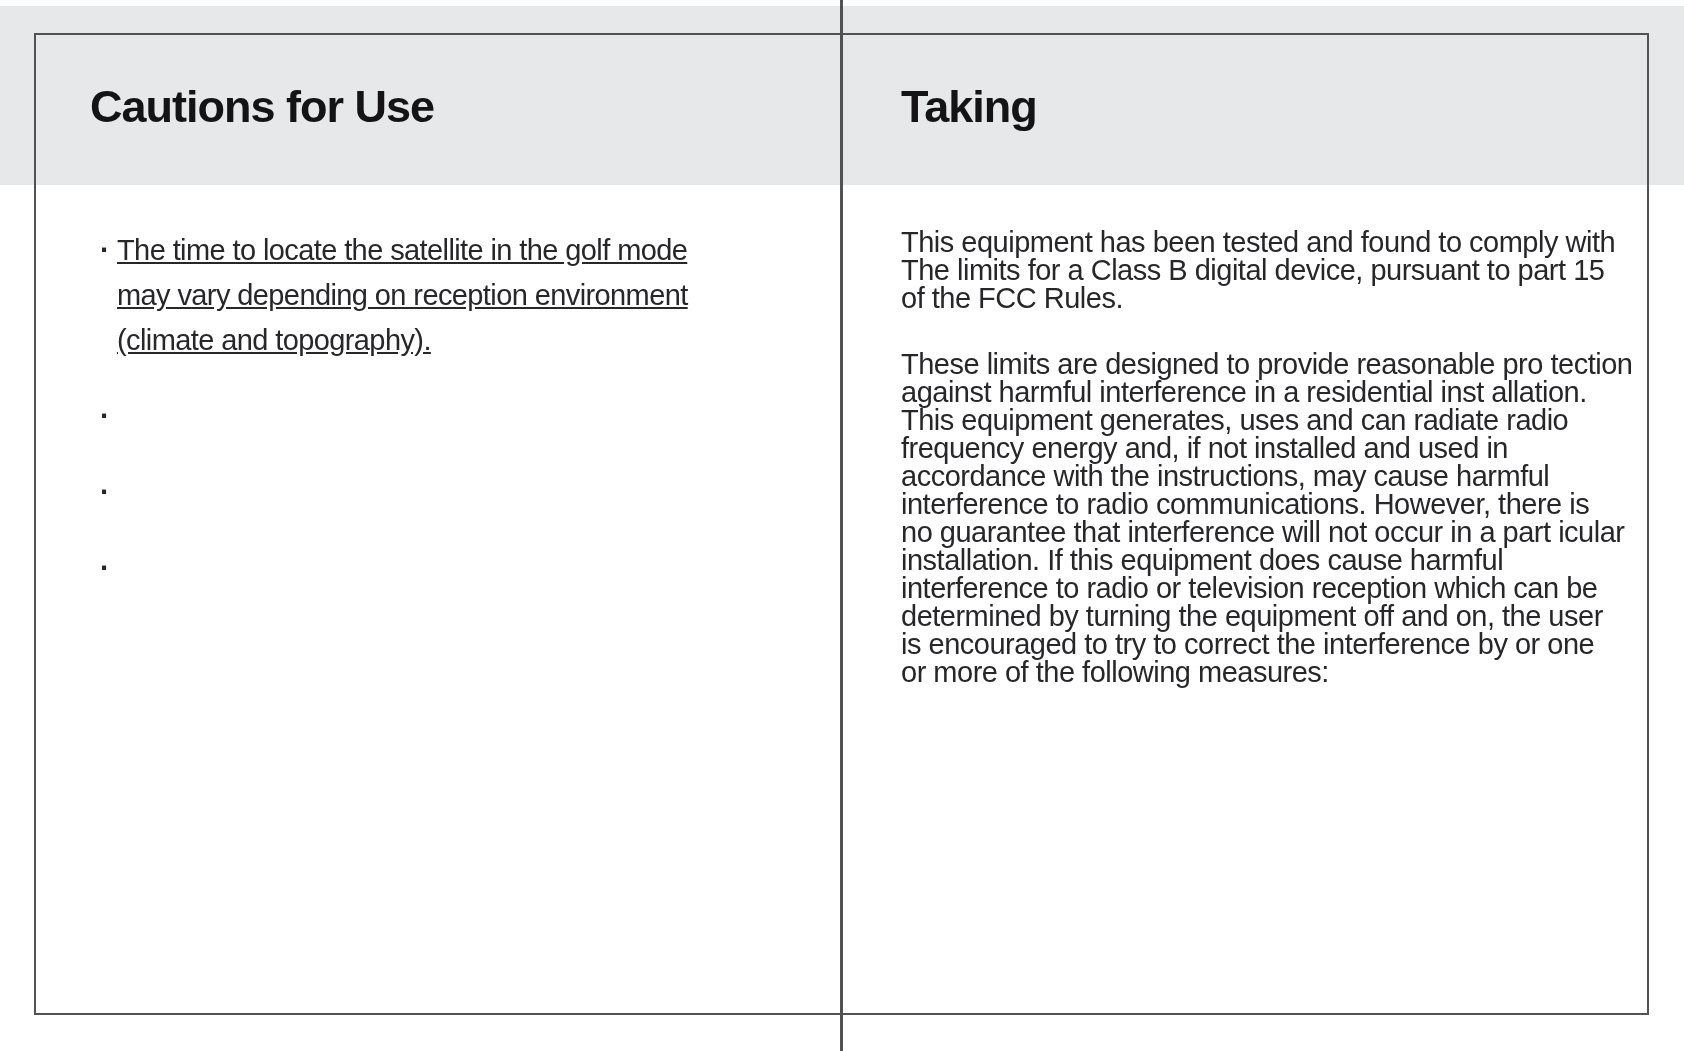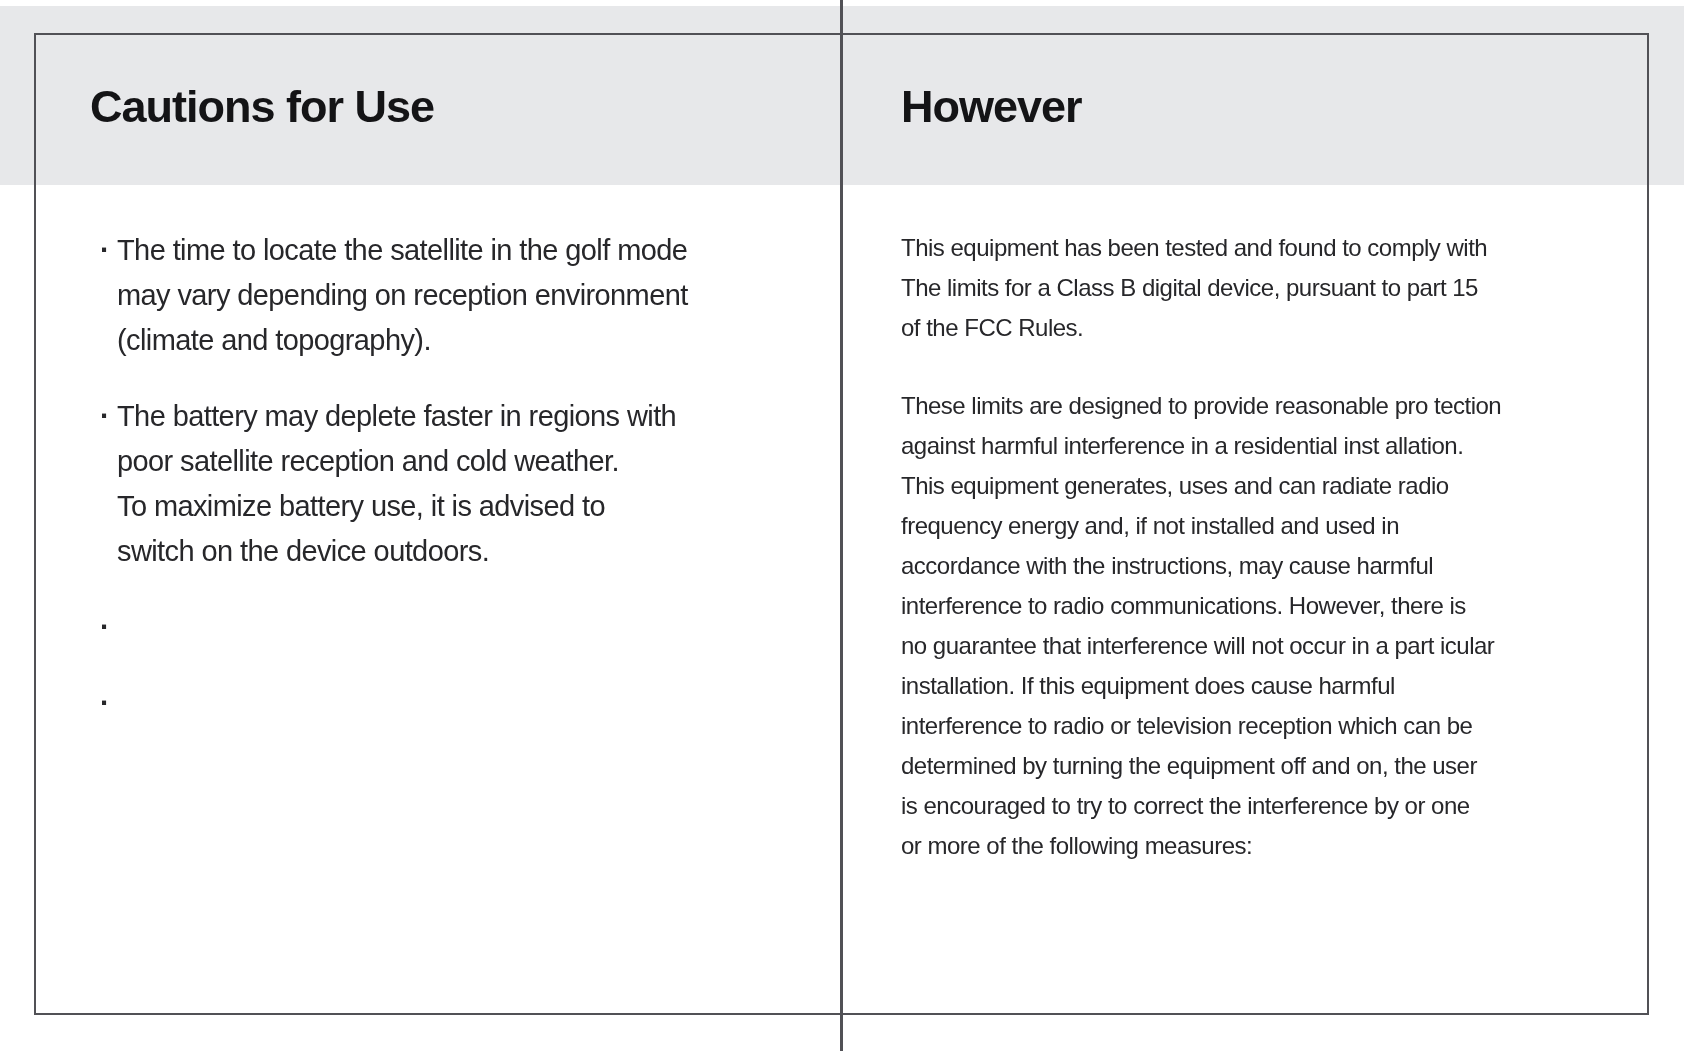--- a/index.html
+++ b/index.html
@@ -76,31 +76,32 @@
     line-height: 45px;
     letter-spacing: -0.6px;
   }
   .bullet-item .marker {
     flex: none;
     width: 17px;
     font-weight: 700;
   }
   .bullet-item .btext {
     white-space: pre-line;
+    text-decoration: underline;
   }
   .paras {
     position: absolute;
     left: 58px;
     top: 228px;
     width: 760px;
   }
   .para {
     margin: 0 0 38px 0;
-    font-size: 24px;
-    line-height: 40px;
+    font-size: 29px;
+    line-height: 28px;
     letter-spacing: -0.5px;
     white-space: pre-line;
   }
 </style>
 </head>
 <body>
 
 <div class="page">
 
   <div class="gray-band"></div>
@@ -112,36 +113,32 @@
 
     <div class="bullets">
       <div class="bullet-item">
         <span class="marker">·</span>
         <span class="btext">The time to locate the satellite in the golf mode
 may vary depending on reception environment
 (climate and topography).</span>
       </div>
       <div class="bullet-item">
         <span class="marker">·</span>
-        <span class="btext">The battery may deplete faster in regions with
-poor satellite reception and cold weather.
-To maximize battery use, it is advised to
-switch on the device outdoors.</span>
       </div>
       <div class="bullet-item">
         <span class="marker">·</span>
       </div>
       <div class="bullet-item">
         <span class="marker">·</span>
       </div>
     </div>
   </div>
 
   <div class="col col-right">
-    <h1 class="title">However</h1>
+    <h1 class="title">Taking</h1>
 
     <div class="paras">
       <p class="para">This equipment has been tested and found to comply with
 The limits for a Class B digital device, pursuant to part 15
 of the FCC Rules.</p>
       <p class="para">These limits are designed to provide reasonable pro tection
 against harmful interference in a residential inst allation.
 This equipment generates, uses and can radiate radio
 frequency energy and, if not installed and used in
 accordance with the instructions, may cause harmful

